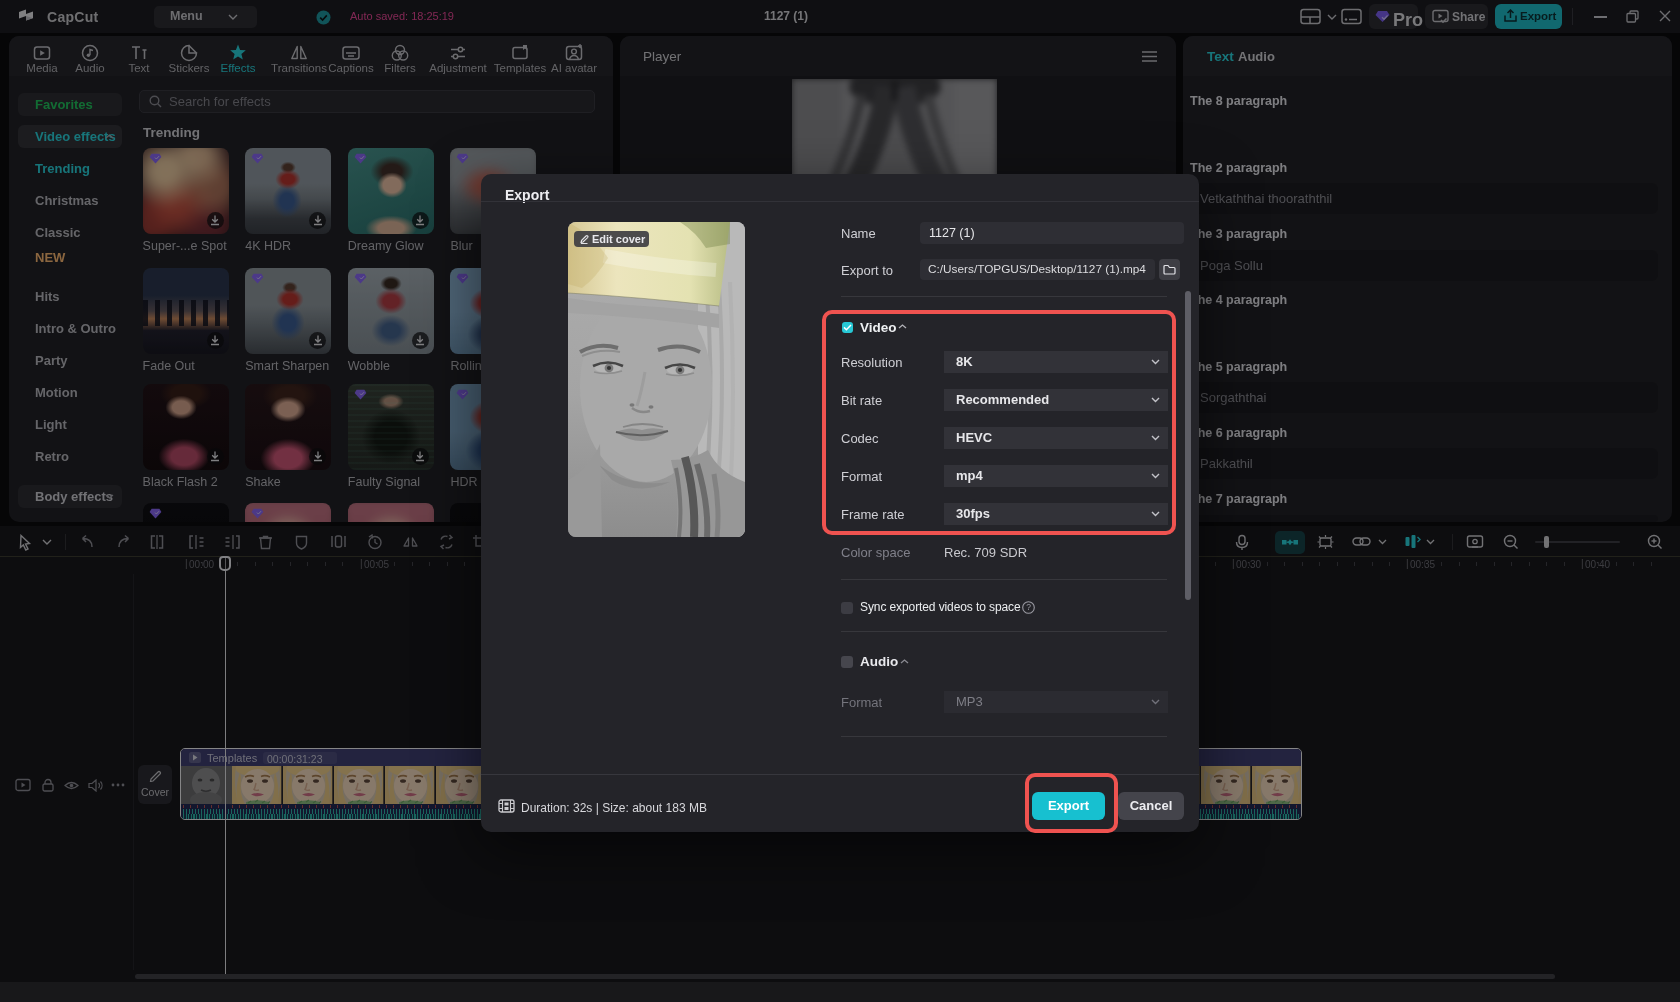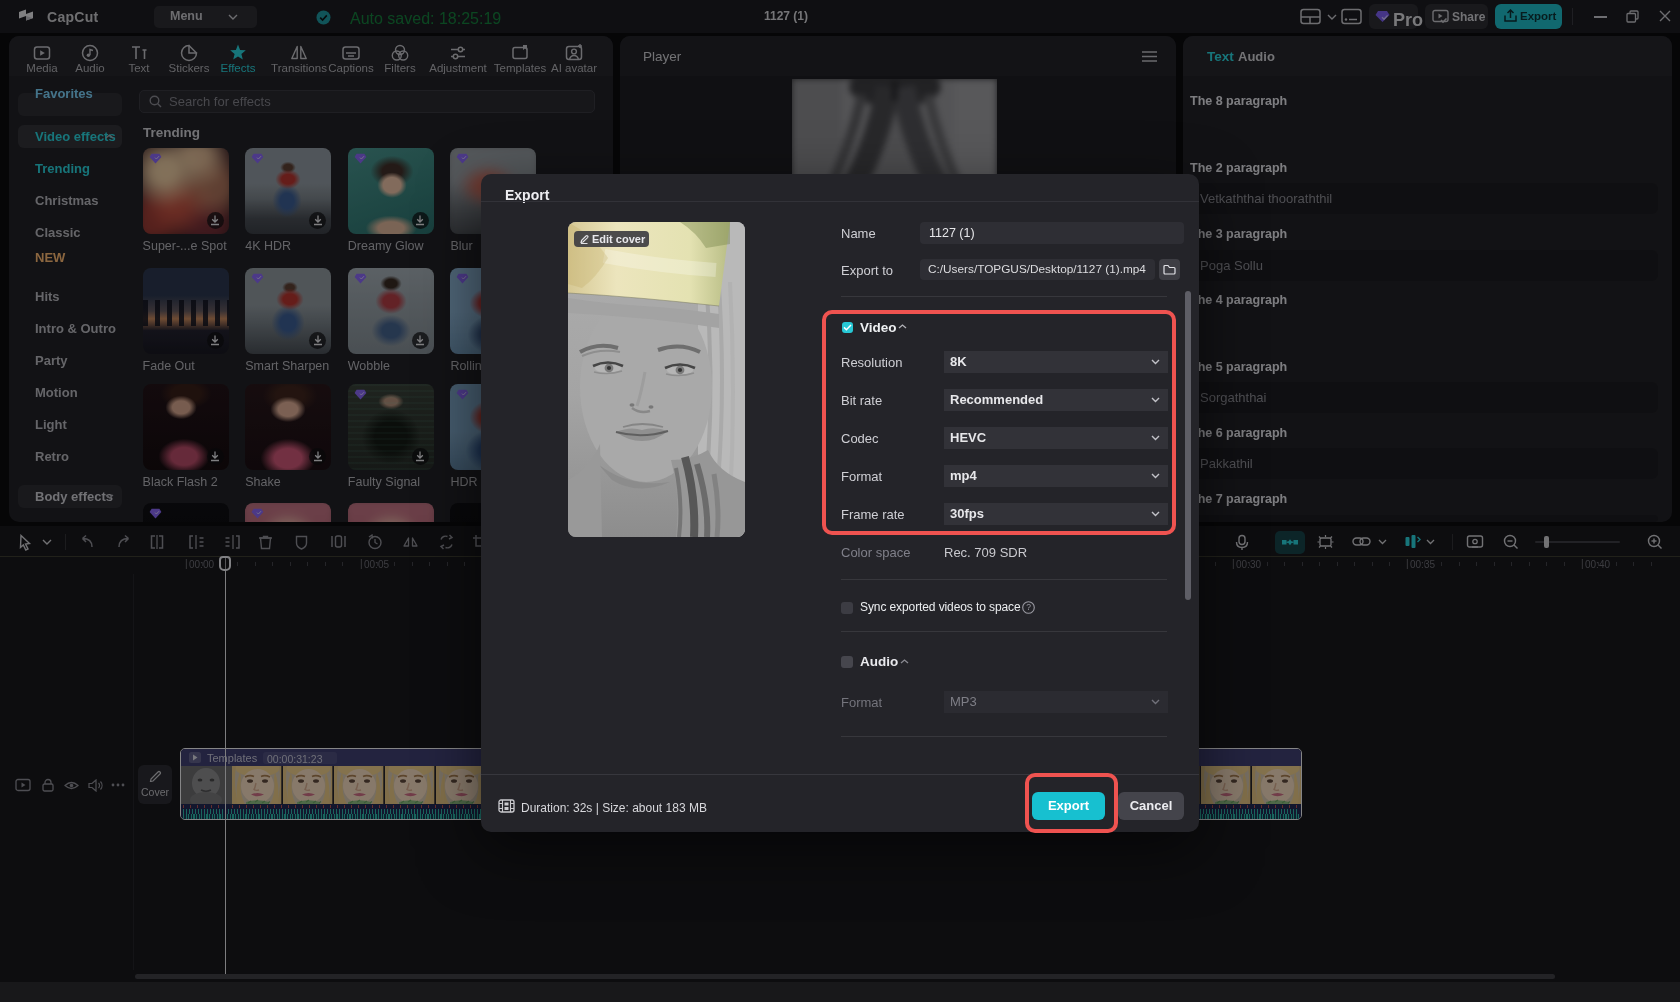--- a/index.html
+++ b/index.html
@@ -12,21 +12,21 @@
 .chip{position:absolute;left:9px;width:104px;height:23px;background:#2e2e34;border-radius:6px}
 .thumb{position:absolute;width:86px;height:86px;border-radius:8px;overflow:hidden}
 .tlbl{position:absolute;font-size:12.5px;color:#b5b5bb;white-space:nowrap}
 .dl{position:absolute;right:5px;bottom:5px;width:17px;height:17px;border-radius:50%;background:rgba(15,15,18,.72)}
 .badge{position:absolute;left:6px;top:5px}
 .plabel{position:absolute;left:1190px;font-size:12.5px;font-weight:bold;color:#e4e4ea;white-space:nowrap}
 .pinput{position:absolute;left:1187px;width:471px;height:31px;background:#1d1d22;border-radius:6px;
  font-size:13px;color:#8e8e96;line-height:31px;padding-left:13px;white-space:nowrap;overflow:hidden}
 .dlg-label{position:absolute;left:841px;font-size:13px;color:#cfcfd4}
 .sel{position:absolute;left:463px;width:224px;height:22px;background:#323238;border-radius:0;
- font-size:13px;color:#e7e7ea;line-height:22px;padding-left:6px;font-weight:bold}
+ font-size:13px;color:#e7e7ea;line-height:22px;padding-left:12px;font-weight:bold}
 .sel .ch{position:absolute;right:8px;top:8px}
 .divider{position:absolute;left:841px;width:326px;height:1px;background:#37373c}
 .redbox{position:absolute;border:4px solid #ef5350;border-radius:10px;z-index:120}
 .ticklbl{position:absolute;top:558px;font-size:10px;color:#6e6e76;white-space:nowrap}
 </style></head><body>
 <div class="a" style="left:0;top:0;width:1680px;height:1002px" id="app">
 
 <div class="a" style="left:0;top:0;width:1680px;height:33px;background:#1d1d22"></div>
 <svg class="a" style="left:16px;top:8px" width="26" height="18" viewBox="0 0 26 18" fill="none">
       <path d="M3 4 L10 1.5 V6 L17 3.5 V10 L10 12.5 V8 L3 10.5 Z" fill="#e8e8ec"></path>
@@ -35,21 +35,21 @@
 <div class="a" style="left:47px;top:9px;font-size:14px;font-weight:bold;color:#c9c9cd;letter-spacing:.3px">CapCut</div>
 <div class="a" style="left:154px;top:6px;width:103px;height:22px;background:#2e2e34;border-radius:5px"></div>
 <div class="a" style="left:170px;top:9px;font-size:12.5px;font-weight:bold;color:#c5c5ca">Menu</div>
 <svg class="a" style="left:228px;top:14px" width="10" height="6" viewBox="0 0 10 6" fill="none">
       <path d="M1 1 L5 5 L9 1" stroke="#c6c6cc" stroke-width="1.4"></path>
     </svg>
 <svg class="a" style="left:316px;top:10px" width="15" height="15" viewBox="0 0 15 15" fill="none">
       <circle cx="7.5" cy="7.5" r="7" fill="#1f9aa3"></circle>
       <path d="M4.2 7.6 L6.6 10 L10.8 5.4" stroke="#0e1416" stroke-width="1.6" fill="none"></path>
     </svg>
-<div class="a" style="left:350px;top:10px;font-size:16px;color:#15803d">Auto saved: 18:25:19</div>
+<div class="a" style="left:350px;top:10px;font-size:11px;color:#ec4899">Auto saved: 18:25:19</div>
 <div class="a" style="left:706px;top:9px;width:160px;text-align:center;font-size:12px;font-weight:bold;color:#d6d6da">1127 (1)</div>
 <svg class="a" style="left:1300px;top:8px" width="21" height="17" viewBox="0 0 21 17" fill="none">
       <rect x="1" y="1.5" width="19" height="14" rx="2.5" stroke="#c6c6cc" stroke-width="1.5"></rect>
       <line x1="1" y1="9" x2="20" y2="9" stroke="#c6c6cc" stroke-width="1.5"></line>
       <line x1="10" y1="9" x2="10" y2="15.5" stroke="#c6c6cc" stroke-width="1.5"></line>
     </svg>
 <svg class="a" style="left:1327px;top:14px" width="10" height="6" viewBox="0 0 10 6" fill="none">
       <path d="M1 1 L5 5 L9 1" stroke="#c6c6cc" stroke-width="1.4"></path>
     </svg>
 <svg class="a" style="left:1341px;top:8px" width="21" height="17" viewBox="0 0 21 17" fill="none">
@@ -148,21 +148,21 @@
         <path d="M16 1 v4 M14 3 h4" stroke="#c3c3c9" stroke-width="1.4"></path>
       </svg>
 <div class="tablbl" style="left:565px;">AI avatar</div>
 <div class="a" style="left:130px;top:54px;width:456px;height:23px;background:#2b2b31;border-radius:5px;border:1px solid #3a3a41"></div>
 <svg class="a" style="left:140px;top:59px" width="13" height="13" viewBox="0 0 13 13" fill="none">
         <circle cx="5.5" cy="5.5" r="4.3" stroke="#8b8b93" stroke-width="1.4"></circle>
         <line x1="8.8" y1="8.8" x2="12" y2="12" stroke="#8b8b93" stroke-width="1.4"></line>
       </svg>
 <div class="a" style="left:160px;top:58px;font-size:13px;color:#83838b">Search for effects</div>
 <div class="chip" style="top:57px"></div>
-      <div class="cat" style="top:50px;color:#7dd3fc">Favorites</div>
+      <div class="cat" style="top:61px;color:#22c55e">Favorites</div>
 <div class="chip" style="top:89px;background:#34343a"></div>
       <div class="cat" style="top:93px;color:#2bd5df">Video effects</div>
 <svg class="a" style="left:96px;top:98px" width="9" height="5" viewBox="0 0 9 5" fill="none">
         <path d="M1 4 L4.5 1 L8 4" stroke="#a9a9b0" stroke-width="1.3"></path>
       </svg>
 <div class="cat" style="top:125px;color:#2bd5df">Trending</div>
 <div class="cat" style="top:157px;color:#b9b9bf">Christmas</div>
 <div class="cat" style="top:189px;color:#b9b9bf">Classic</div>
 <div class="cat" style="top:214px;color:#fdba74">NEW</div>
 <div class="cat" style="top:253px;color:#b9b9bf">Hits</div>

